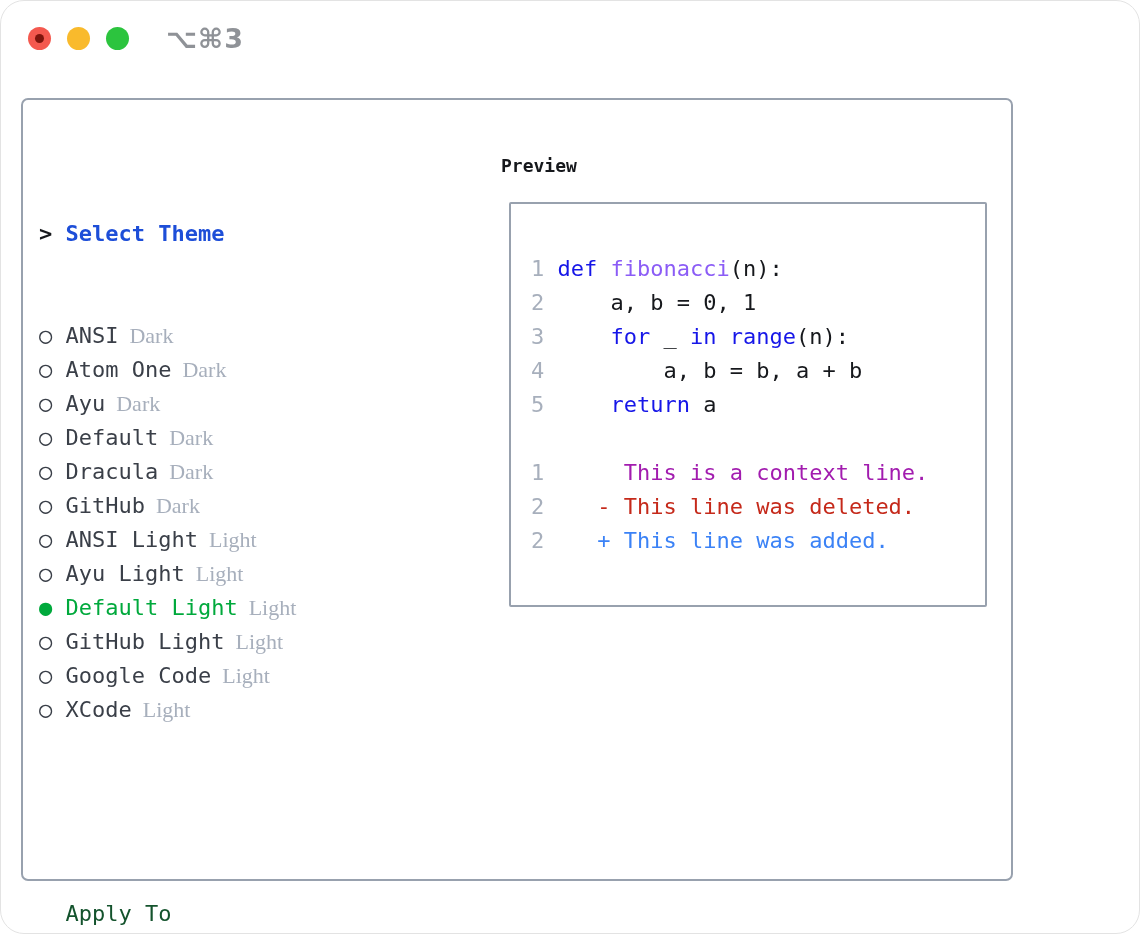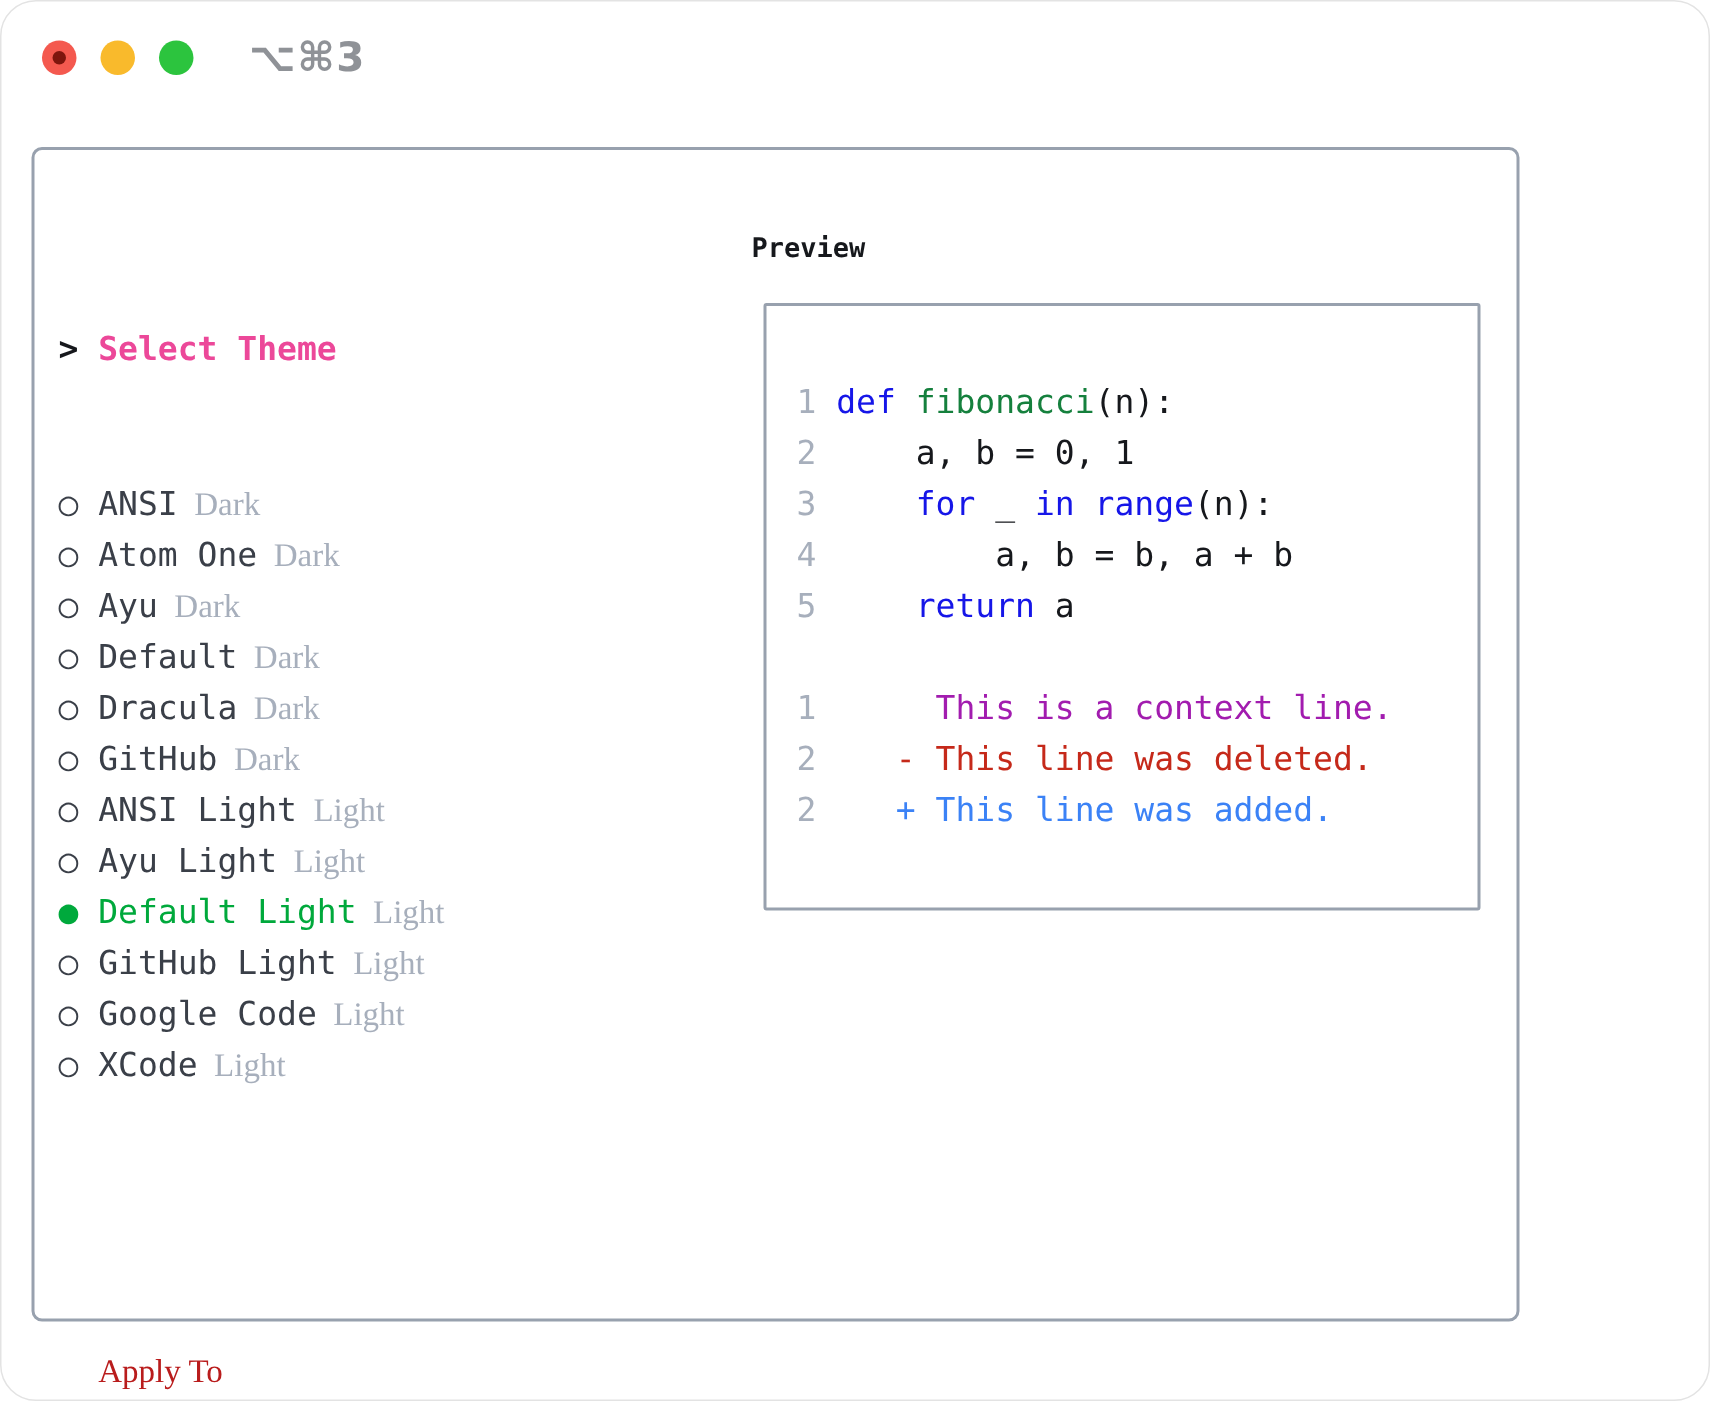--- a/index.html
+++ b/index.html
@@ -15,37 +15,37 @@
   .shortcut{position:absolute;left:165px;top:22px;font-family:"DejaVu Sans","Liberation Sans",sans-serif;
             font-size:27px;font-weight:600;color:#8f9297;letter-spacing:1px;}
 
   
   .panel{position:absolute;left:20px;top:97px;width:992px;height:783px;border:2px solid #98a1ae;border-radius:7px;box-sizing:border-box;background:#ffffff;}
 
   
   .left{position:absolute;left:16px;top:49px;font-size:22px;line-height:34px;white-space:pre;}
   .row{height:34px;}
   .marker{display:inline-block;width:2ch;}
-  .hdr{font-weight:bold;color:#ec4899;}
-  .hdr2{color:#b91c1c;font-family:Liberation Serif, serif;}
+  .hdr{font-weight:bold;color:#1d4ed8;}
+  .hdr2{color:#14532d;}
   .prompt{font-weight:bold;color:#16181c;}
   .ring{color:#3a3f48;}
   .name{color:#3a3f48;}
   .tag{color:#a7afbc;margin-left:1ch;font-family:Liberation Serif, serif;}
   .sel{color:#00a93c;}
 
   
   .preview-label{position:absolute;left:478px;top:49px;font-size:18px;line-height:34px;font-weight:bold;color:#16181c;}
   .pbox{position:absolute;left:486px;top:102px;width:478px;height:405px;border:2px solid #98a1ae;border-radius:2px;box-sizing:border-box;background:#ffffff;}
   .code{position:absolute;left:20px;top:48px;font-size:22px;line-height:34px;white-space:pre;}
   .cline{height:34px;}
   .ln{color:#a7afbc;}
   .pl{color:#16181c;}
   .kw{color:#1616e8;text-align:center;}
-  .fn{color:#15803d;text-align:center;}
+  .fn{color:#8b5cf6;text-align:center;}
   .ctx{color:#a21caf;}
   .del{color:#c5291a;margin-top:36px;}
   .add{color:#3b82f6;}
 </style>
 </head>
 <body>
 
 <div class="window">
 
   <span class="tl tl-red">

